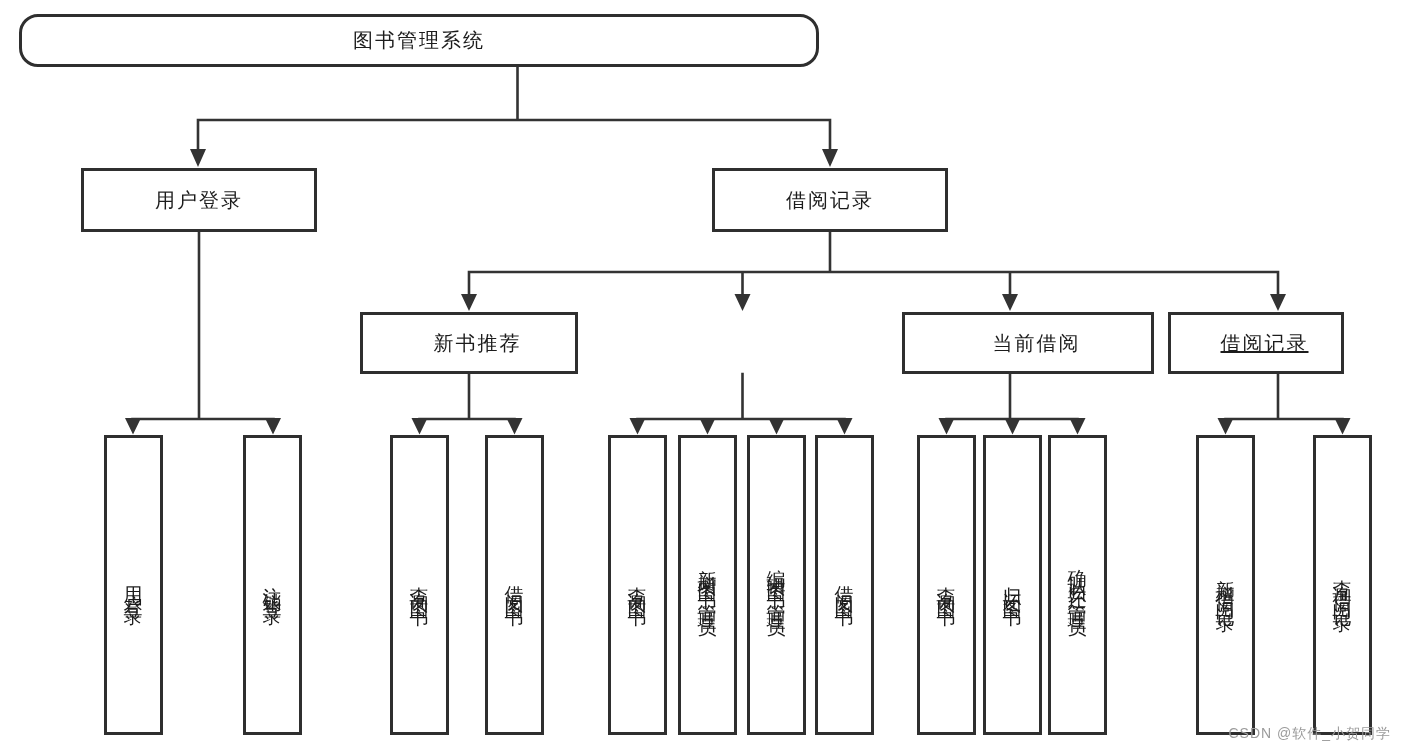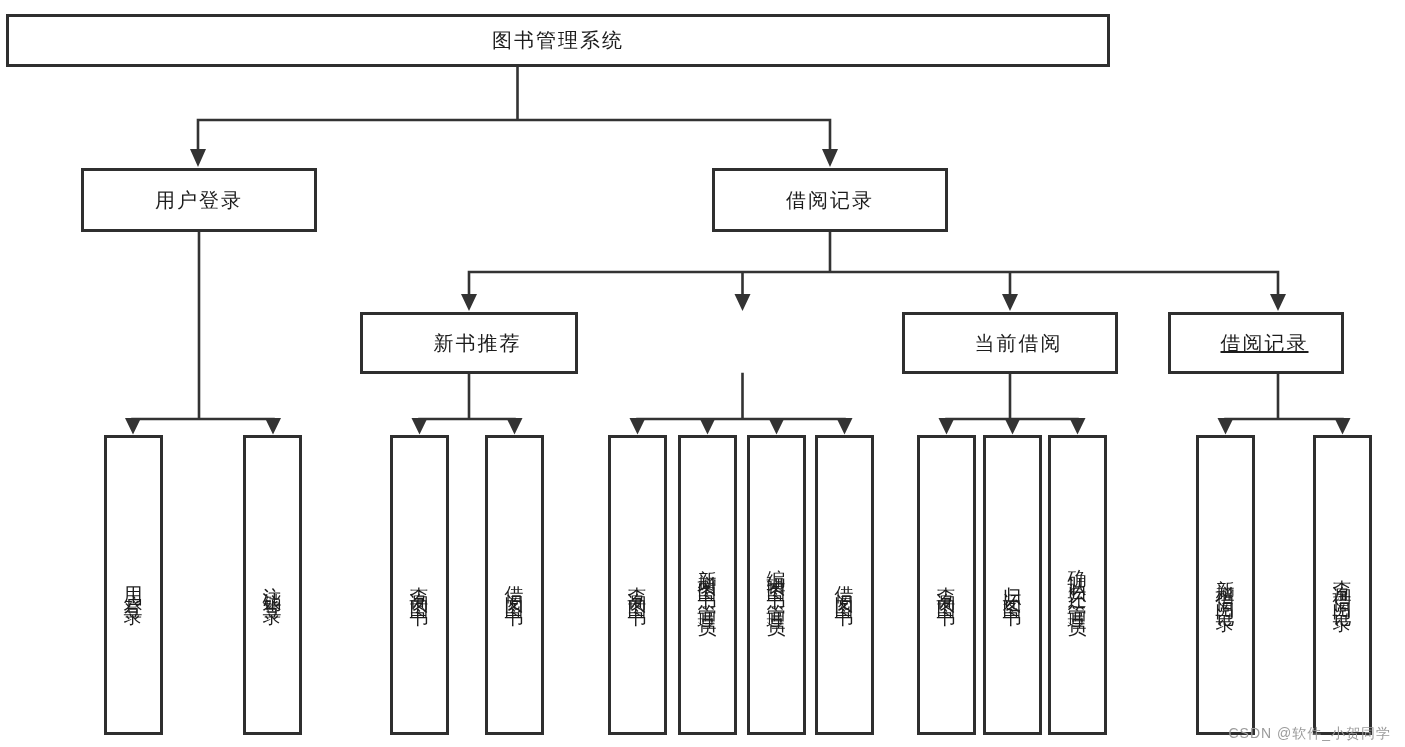--- a/index.html
+++ b/index.html
@@ -64,27 +64,27 @@
       M699.5,418 L715.5,418 L707.5,434.5 Z
       M768.5,418 L784.5,418 L776.5,434.5 Z
       M836.5,418 L852.5,418 L844.5,434.5 Z
       M938.5,418 L954.5,418 L946.5,434.5 Z
       M1004.5,418 L1020.5,418 L1012.5,434.5 Z
       M1069.5,418 L1085.5,418 L1077.5,434.5 Z
       M1217.5,418 L1233.5,418 L1225.5,434.5 Z
       M1334.5,418 L1350.5,418 L1342.5,434.5 Z"></path>
   </svg>
 
-  <div class="box" style="left:6px;top:14px;width:1104px;height:53px;">图书管理系统</div>
+  <div class="box" style="left:19px;top:14px;width:800px;height:53px;border-radius:19px;">图书管理系统</div>
 
   <div class="box" style="left:81px;top:168px;width:236px;height:64px;">用户登录</div>
   <div class="box" style="left:712px;top:168px;width:236px;height:64px;">借阅记录</div>
 
   <div class="box lvl3" style="left:360px;width:218px;">新书推荐</div>
-  <div class="box lvl3" style="left:902px;width:216px;text-align:right;">当前借阅</div>
+  <div class="box lvl3" style="left:902px;width:252px;text-align:right;">当前借阅</div>
   <div class="box lvl3" style="left:1168px;width:176px;text-decoration:underline;">借阅记录</div>
 
   <div class="box leaf" style="left:104px;">用户登录</div>
   <div class="box leaf" style="left:243px;">注销登录</div>
 
   <div class="box leaf" style="left:390px;">查询图书</div>
   <div class="box leaf" style="left:485px;">借阅图书</div>
 
   <div class="box leaf" style="left:608px;">查询图书</div>
   <div class="box leaf" style="left:678px;">新增图书（管理员）</div>

